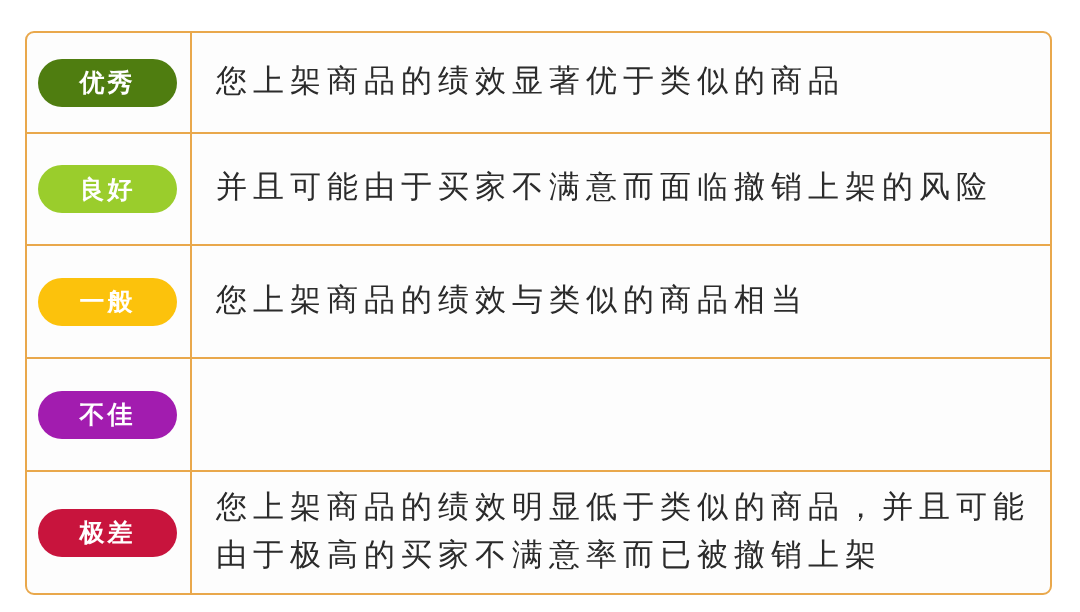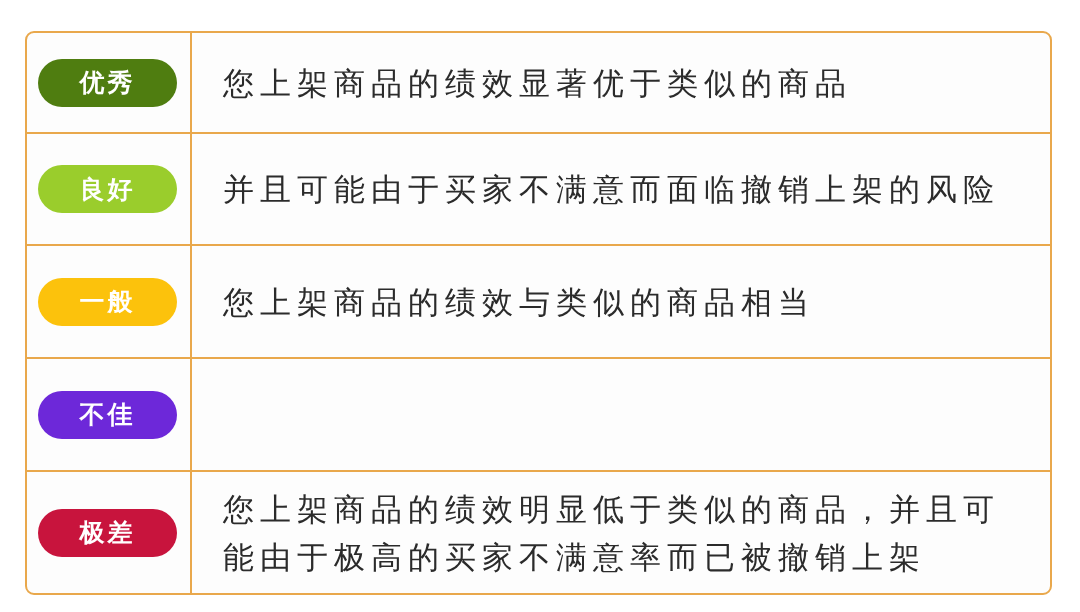--- a/index.html
+++ b/index.html
@@ -65,21 +65,22 @@
     padding-left: 19px;
     padding-right: 10px;
     height: 100%;
     box-sizing: border-box;
   }
   .desc {
     font-size: 31px;
     color: #2b2b2b;
     letter-spacing: 6px;
     line-height: 48px;
-    margin: 12px;
+    margin: 5px;
+    font-family: Liberation Mono, monospace;
   }
 </style>
 </head>
 <body>
 
 <div class="table">
 
   <div class="row" style="top:0; height:101px;">
     <div class="label-cell">
       <div class="badge" style="background:#4f7d10;">优秀</div>
@@ -102,21 +103,21 @@
     <div class="label-cell">
       <div class="badge" style="background:#fcc20c;">一般</div>
     </div>
     <div class="desc-cell">
       <p class="desc">您上架商品的绩效与类似的商品相当</p>
     </div>
   </div>
 
   <div class="row" style="top:326px; height:113px;">
     <div class="label-cell">
-      <div class="badge" style="background:#6d28d9;">不佳</div>
+      <div class="badge" style="background:#a21caf;">不佳</div>
     </div>
   </div>
 
   <div class="row last" style="top:439px; height:121px;">
     <div class="label-cell">
       <div class="badge" style="background:#c8143d;font-family:Liberation Mono, monospace;">极差</div>
     </div>
     <div class="desc-cell">
       <p class="desc">您上架商品的绩效明显低于类似的商品，并且可能由于极高的买家不满意率而已被撤销上架</p>
     </div>

